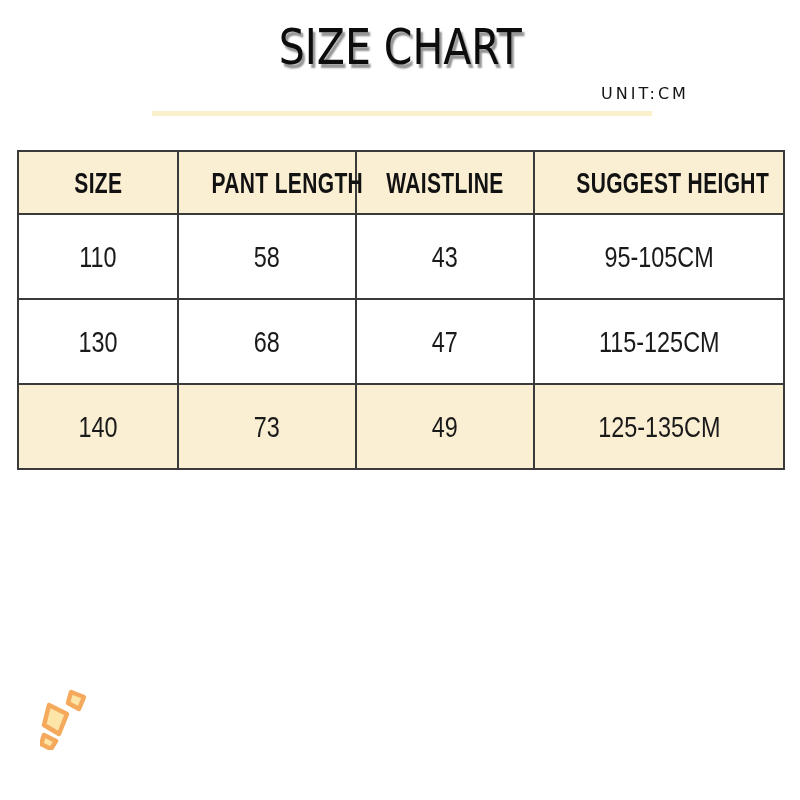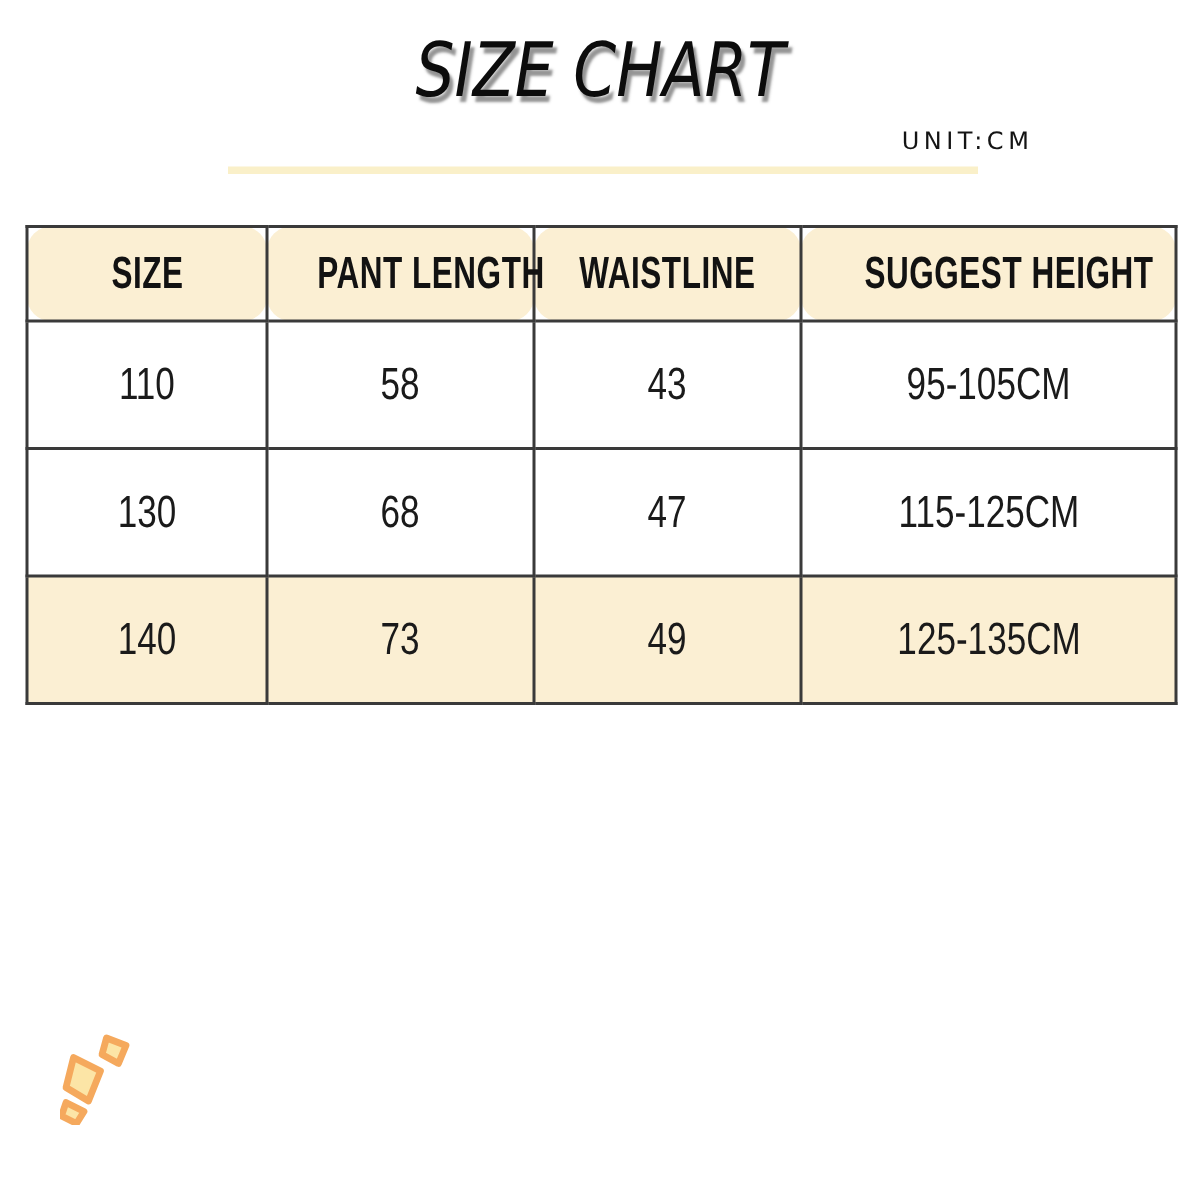--- a/index.html
+++ b/index.html
@@ -11,21 +11,20 @@
     color: #111111;
     overflow: hidden;
   }
 
   
   .title {
     position: absolute;
     top: 21px; left: 0; right: 0;
     text-align: center;
     font-family: "DejaVu Sans", sans-serif;
-    font-style: italic;
     font-weight: 500;
     font-size: 50px;
     line-height: 52px;
     color: #0c0c0c;
     text-shadow: 3px 4px 2px rgba(60,60,60,0.55);
   }
   .title .squish {
     display: inline-block;
     transform: scaleX(0.82);
     transform-origin: center;
@@ -59,21 +58,21 @@
     border-collapse: collapse;
     table-layout: fixed;
   }
   table.size-table th, table.size-table td {
     border: 2px solid #3A3A3A;
     text-align: center;
     vertical-align: middle;
     background: #ffffff;
     padding: 0;
   }
-  table.size-table th { height: 63px; border-radius: 16px; }
+  table.size-table th { height: 63px; }
   table.size-table td { height: 85px; }
   table.size-table .cream th, table.size-table .cream td { background: #FBEFD3; }
 
   .hcond {
     display: inline-block;
     transform: scaleX(0.70);
     transform-origin: center;
     font-weight: bold;
     font-size: 30px;
     letter-spacing: 0.5px;

